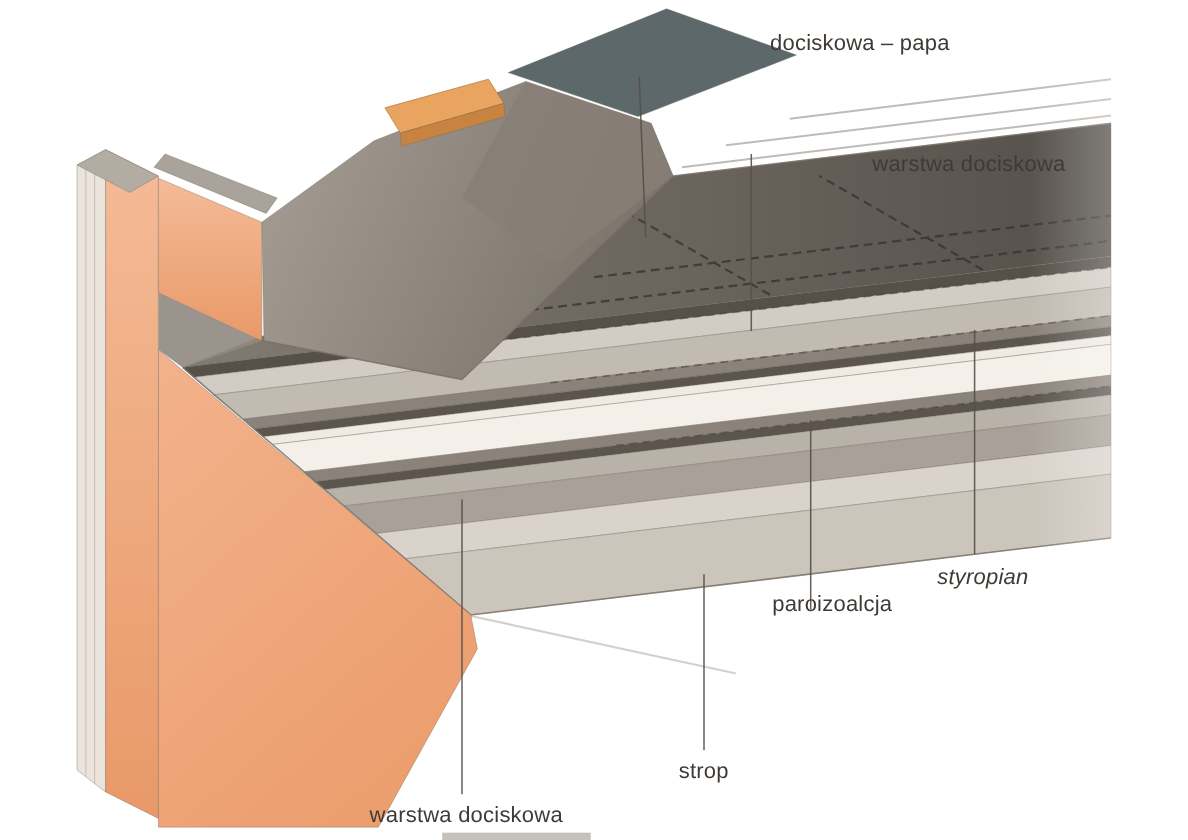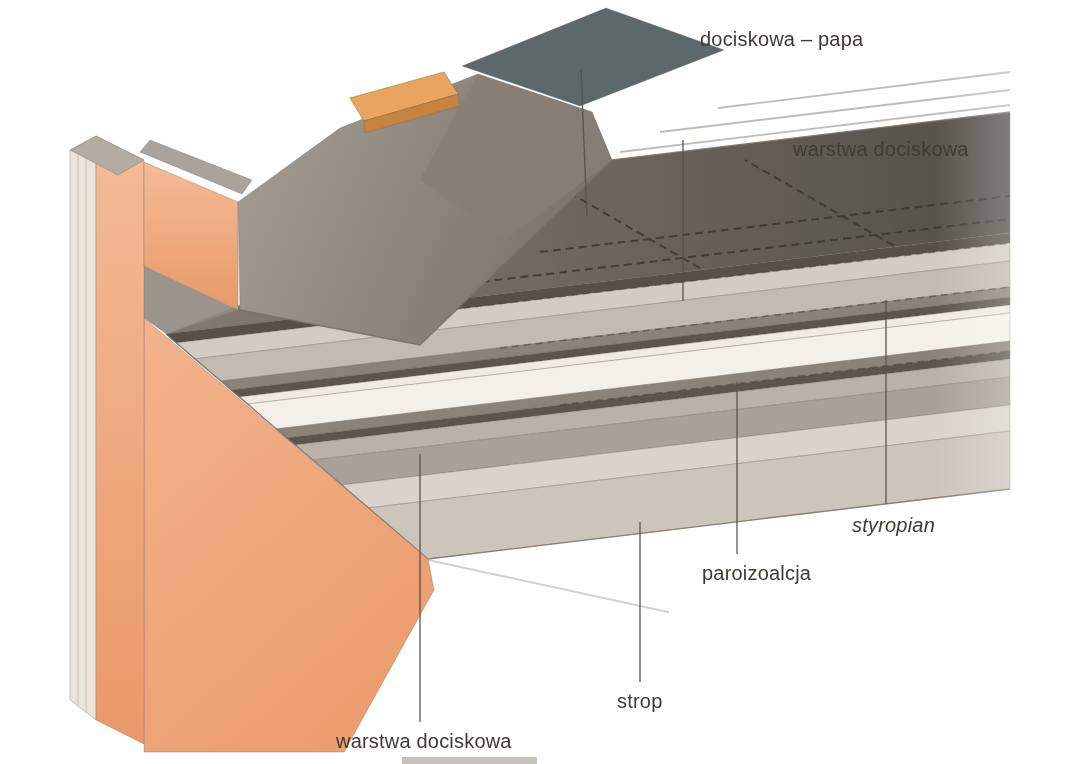--- a/index.html
+++ b/index.html
@@ -104,17 +104,17 @@
     <path class="leader" d="M640,522 L640,682"></path>
     <path class="leader" d="M420,454 L420,722"></path>
   </g>
 </svg>
 
 <div class="label" style="left:700px;top:26px;">
   <div>dociskowa – papa</div>
 </div>
 <div class="label" style="left:793px;top:100px;margin-top:36px;">warstwa dociskowa</div>
 <div class="label" style="left:852px;top:512px;font-style:italic;">styropian</div>
-<div class="label" style="left:702px;top:560px;">paroizoalcja</div>
+<div class="label" style="left:702px;top:536px;">paroizoalcja</div>
 <div class="label" style="left:617px;top:688px;text-align:right;">strop</div>
 <div class="label" style="left:336px;top:728px;">warstwa dociskowa</div>
 
 </div>
 
 </body></html>

